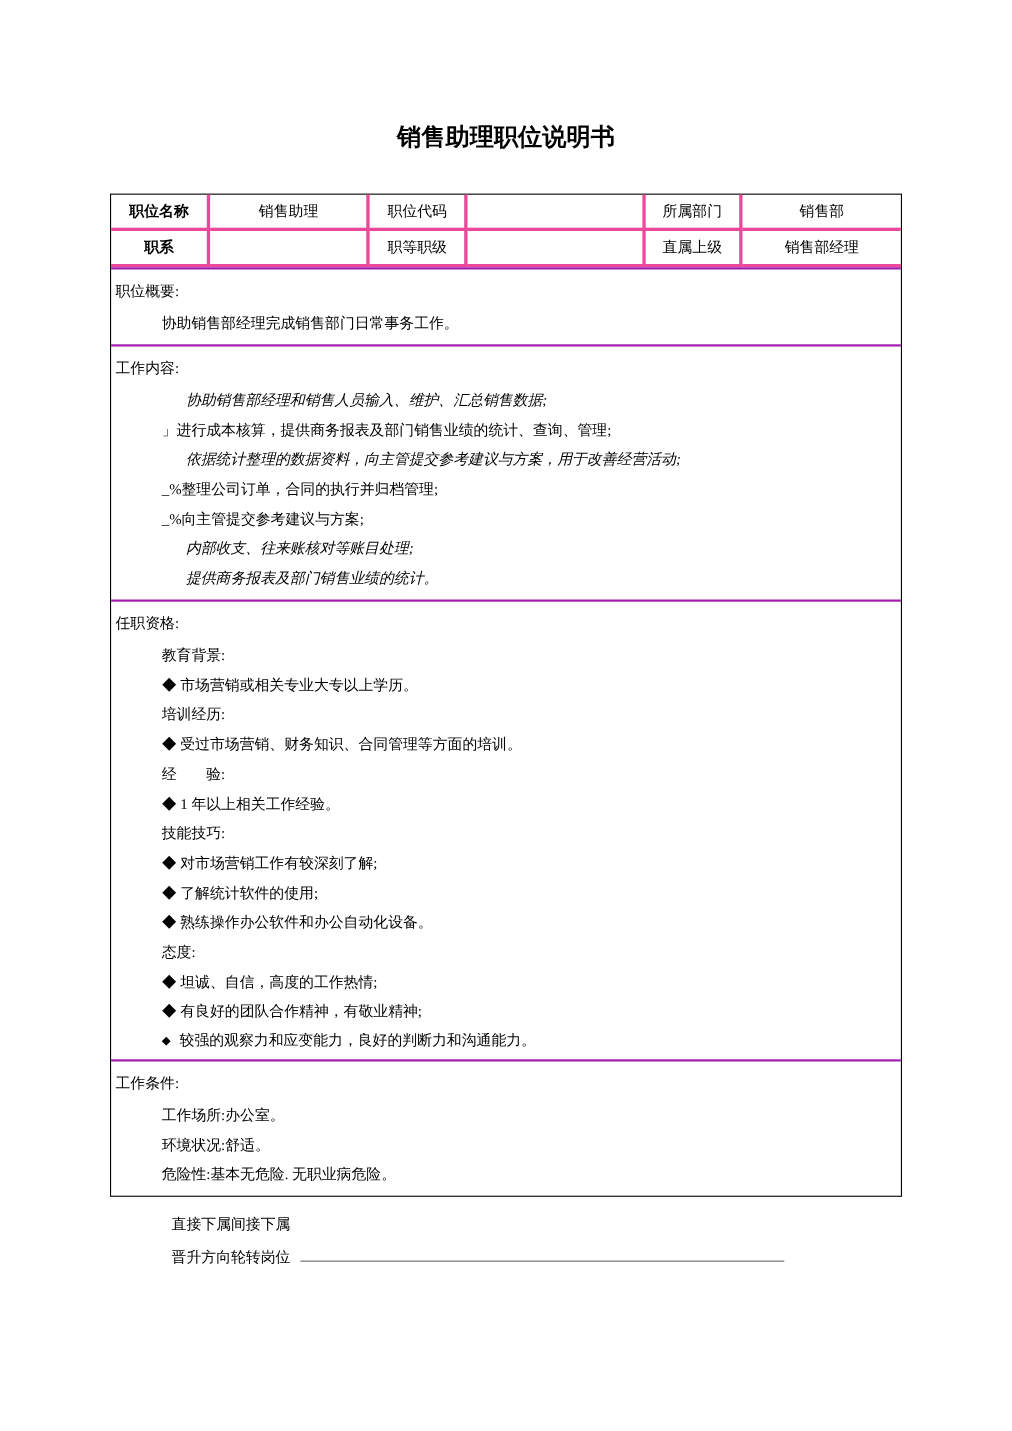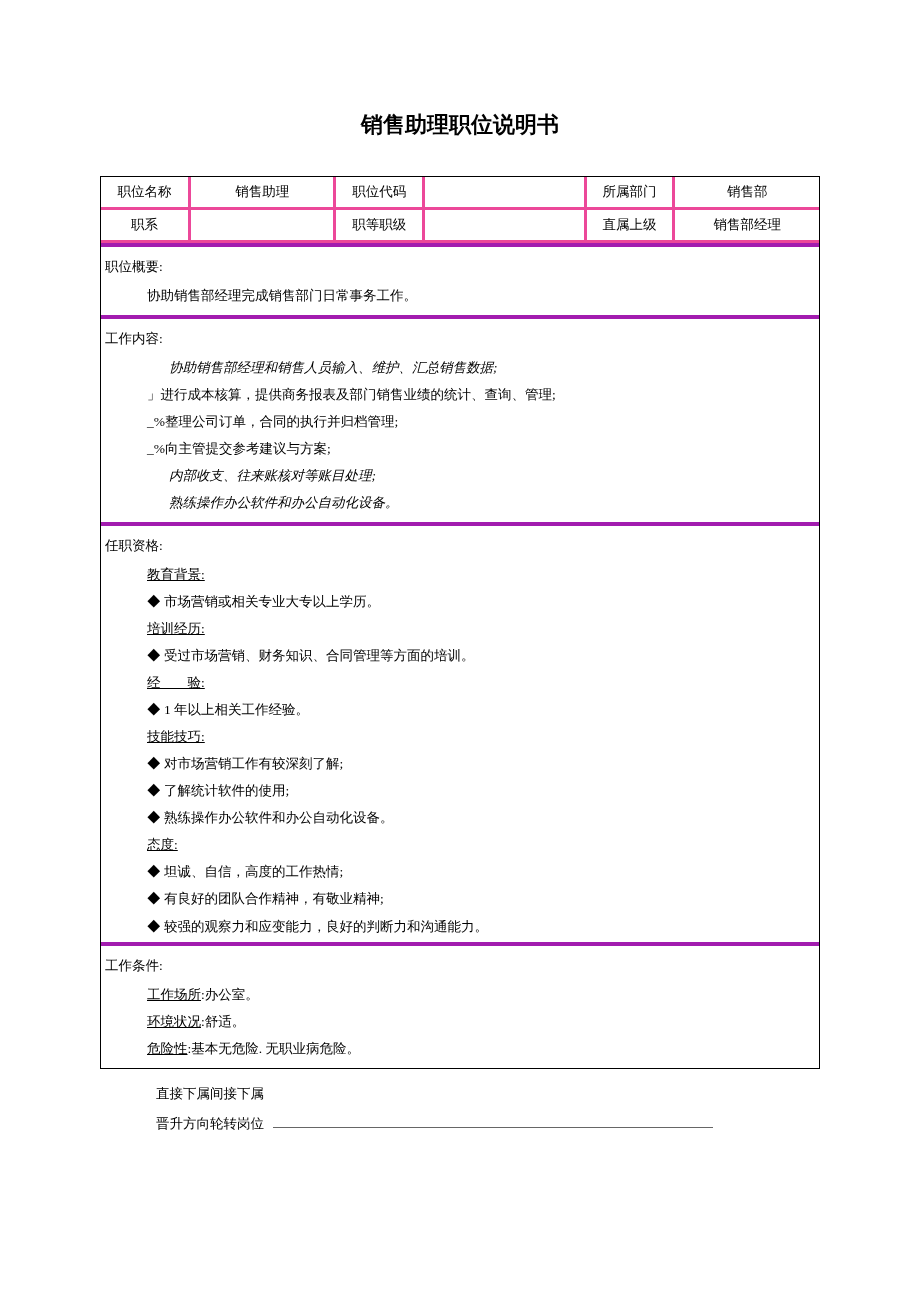--- a/index.html
+++ b/index.html
@@ -25,47 +25,48 @@
       width: 100%;
       border-collapse: collapse;
     }
     table.hdr td {
       border: 3px solid #ec4899;
       padding: 6px 8px;
       text-align: center;
       font-size: 13.5px;
       height: 28px;
     }
-    table.hdr td.lbl { width: 11%; }
+    table.hdr td.lbl { width: 11%; font-weight: bold; }
     table.hdr td.val1 { width: 18%; }
     table.hdr td.lbl2 { width: 11%; }
     table.hdr td.val2 { width: 20%; }
     table.hdr td.lbl3 { width: 11%; }
     table.hdr td.val3 { width: 18%; }
     table.hdr tr:first-child td { border-top: none; }
     table.hdr td:first-child { border-left: none; }
     table.hdr td:last-child { border-right: none; }
 
     .section {
-      border-top: 4px solid #a21caf;
+      border-top: 2px solid #a21caf;
       padding: 6px 8px 6px 4px;
       line-height: 2.0;
       font-size: 13.5px;
     }
     .section .sec-title {
       margin: 0 0 2px 0;
     }
     .indent-1 { padding-left: 42px; }
     .indent-2 { padding-left: 64px; font-style: italic; }
-    .u { text-decoration: underline; }
+    .u { }
     .over-clip {
       height: 18px;
       overflow: hidden;
       line-height: 18px;
       margin-top: 6px;
+      font-family: Liberation Mono, monospace;
     }
     .footer {
       padding: 10px 0 0 56px;
       line-height: 2.2;
       font-size: 13.5px;
     }
     .fill-line {
       display: inline-block;
       border-bottom: 1px solid #666;
       width: 440px;
@@ -104,24 +105,25 @@
 
   <div class="section">
     <div class="sec-title">职位概要:</div>
     <div class="indent-1">协助销售部经理完成销售部门日常事务工作。</div>
   </div>
 
   <div class="section">
     <div class="sec-title">工作内容:</div>
     <div class="indent-2">协助销售部经理和销售人员输入、维护、汇总销售数据;</div>
     <div class="indent-1">」进行成本核算，提供商务报表及部门销售业绩的统计、查询、管理;</div>
+    <div class="indent-2">依据统计整理的数据资料，向主管提交参考建议与方案，用于改善经营活动;</div>
     <div class="indent-1">_%整理公司订单，合同的执行并归档管理;</div>
     <div class="indent-1">_%向主管提交参考建议与方案;</div>
     <div class="indent-2">内部收支、往来账核对等账目处理;</div>
-    <div class="indent-2">熟练操作办公软件和办公自动化设备。</div>
+    <div class="indent-2">提供商务报表及部门销售业绩的统计。</div>
   </div>
 
   <div class="section">
     <div class="sec-title">任职资格:</div>
     <div class="indent-1"><span class="u">教育背景:</span></div>
     <div class="indent-1">◆ 市场营销或相关专业大专以上学历。</div>
     <div class="indent-1"><span class="u">培训经历:</span></div>
     <div class="indent-1">◆ 受过市场营销、财务知识、合同管理等方面的培训。</div>
     <div class="indent-1"><span class="u">经  验:</span></div>
     <div class="indent-1">◆ 1 年以上相关工作经验。</div>

